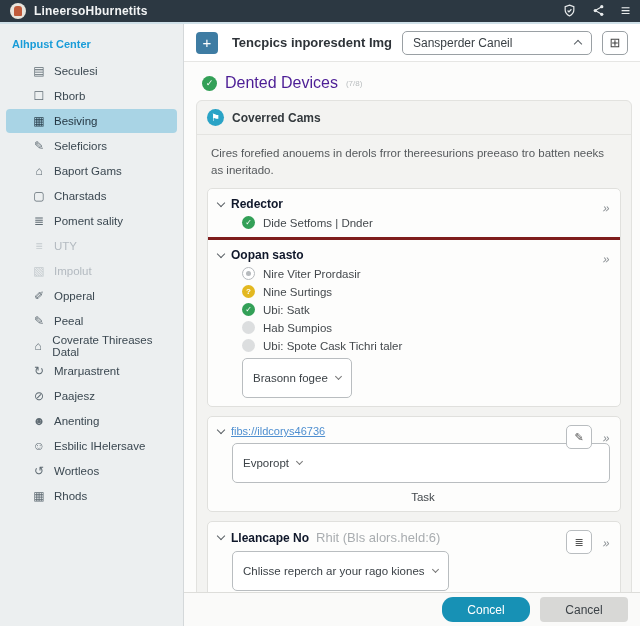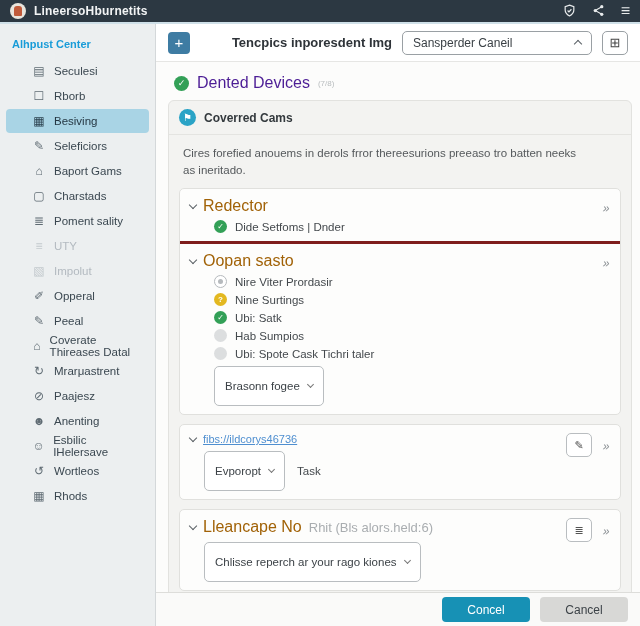--- a/index.html
+++ b/index.html
@@ -12,21 +12,21 @@
   .logo { width:16px; height:16px; border-radius:50%; background:#e8e4dc; display:flex; align-items:center; justify-content:center; margin-right:8px; }
   .logo-fig { width:8px; height:10px; background:#c05a3a; border-radius:3px 3px 1px 1px; }
   .topbar-title { color:#f2f4f5; font-size:12px; font-weight:bold; letter-spacing:.2px; flex:1; }
   .topbar-icons { display:flex; align-items:center; gap:16px; }
   .tb-ico { color:#e8ebec; font-size:13px; line-height:1; cursor:pointer; }
 
   
   .bodyrow { flex:1; display:flex; min-height:0; }
 
   
-  .sidebar { width:156px; background:#eceff0; border-right:1px solid #d4d8da; padding:8px 0 0 0; overflow:hidden; }
+  .sidebar { width:184px; background:#eceff0; border-right:1px solid #d4d8da; padding:8px 0 0 0; overflow:hidden; }
   .sb-header { color:#199cd8; font-size:11px; font-weight:bold; padding:6px 12px 8px 12px; }
   .sb-item { display:flex; align-items:center; gap:8px; height:24px; padding:0 10px 0 26px; font-size:11.5px; color:#3a4750; cursor:pointer; border-radius:4px; margin:1px 6px; }
   .sb-item .sb-ico { width:14px; text-align:center; color:#5f6b73; font-size:12px; }
   .sb-item.active { background:#a9d4e5; color:#253743; }
   .sb-item.active .sb-ico { color:#2c4250; }
   .sb-item.disabled { color:#b3bac0; }
   .sb-item.disabled .sb-ico { color:#c3c9cd; }
 
   
   .main { flex:1; display:flex; flex-direction:column; background:#fcfcfb; min-width:0; }
@@ -53,21 +53,21 @@
   .circ.grey { background:#fff; border:1.5px solid #b6babd; }
   .circ.grey::after { content:""; width:5px; height:5px; border-radius:50%; background:#b6babd; }
   .circ.yellow { background:#e3b820; font-weight:bold; }
   .circ.empty { background:#dcdedf; }
 
   .card { background:#fdfdfc; border:1px solid #e0e0dd; border-radius:5px; margin:0 10px 9px 10px; }
   .card:first-of-type { margin-top:2px; }
   .sec { padding:8px 10px 8px 10px; position:relative; }
   .sec + .sec { border-top:3px solid #7f1d1d; }
   .sec-title-row { display:flex; align-items:center; gap:7px; }
-  .sec-title { font-size:16px; font-weight:normal; color:#a16207; }
+  .sec-title { font-size:12px; font-weight:bold; color:#0f172a; }
   .sec-title.link { color:#4f8fd0; font-weight:normal; text-decoration:underline; font-size:11px; cursor:pointer; }
   .sec-sub { font-size:13px; color:#a9adb0; }
   .sec-items { padding:5px 0 0 24px; display:flex; flex-direction:column; gap:5px; }
   .sec-item { display:flex; align-items:center; gap:8px; font-size:11.5px; color:#44494d; }
   .sec-item .circ { width:13px; height:13px; font-size:8px; }
   .fw { position:absolute; right:10px; top:12px; color:#8a8f93; font-size:12px; transform:skewX(-12deg); cursor:pointer; }
   .tools { position:absolute; right:28px; top:8px; display:flex; gap:6px; }
   .tool-btn { width:26px; height:24px; border:1px solid #b9bdc0; border-radius:5px; background:#fff; color:#555; font-size:11px; cursor:pointer; }
 
   .chv { width:6px; height:6px; border-right:1.5px solid #5a6066; border-bottom:1.5px solid #5a6066; transform:rotate(45deg); display:inline-block; flex:0 0 auto; margin-top:-3px; cursor:pointer; }
@@ -76,21 +76,21 @@
 
   .btn-row { display:flex; gap:8px; padding:6px 0 0 24px; }
   .dd-btn { height:40px; border:1px solid #b9bdc0; border-radius:5px; background:#fff; font-size:11.5px; color:#3c4247; padding:0 10px; display:inline-flex; align-items:center; gap:8px; cursor:pointer; }
   .dd-btn.disabled { color:#b9bdc0; border-color:#dcdedf; cursor:default; }
   .dd-btn.plain { gap:0; }
   .inline-lbl { font-size:11.5px; color:#44494d; align-self:center; margin-left:4px; }
 
   
   .footer { height:34px; background:#fafaf9; border-top:1px solid #ddddda; display:flex; align-items:center; justify-content:flex-end; gap:10px; padding:0 12px; flex:0 0 auto; }
   .btn { height:25px; min-width:88px; border:none; border-radius:4px; font-size:12px; cursor:pointer; font-family:inherit; }
-  .btn.primary { background:#1791b5; color:#fff; }
+  .btn.primary { background:#1791b5; color:#fff;border-radius:11px; }
   .btn.secondary { background:#d8d8d6; color:#3c4247; }
 </style>
 </head>
 <body>
 
 <div class="app">
 
   <div class="topbar">
     <span class="logo">
         <span class="logo-fig"></span>
@@ -276,21 +276,21 @@
               </div>
             </div>
           </div>
 
           <div class="card">
             <div class="sec">
               <div class="sec-title-row">
                 <span class="chv"></span>
                 <span class="sec-title link">fibs://ildcorys46736</span>
               </div>
-              <div class="btn-row" style="padding-left:14px;">
+              <div class="btn-row" style="padding-left:14px;flex-direction:column;">
                 <button class="dd-btn">
                     <span>Evporopt</span>
                     <span class="chv sm"></span>
                   </button>
                 <span class="inline-lbl">Task</span>
               </div>
               <span class="tools">
                 <button class="tool-btn">✎</button>
               </span>
               <span class="fw" style="top:14px;">»</span>

